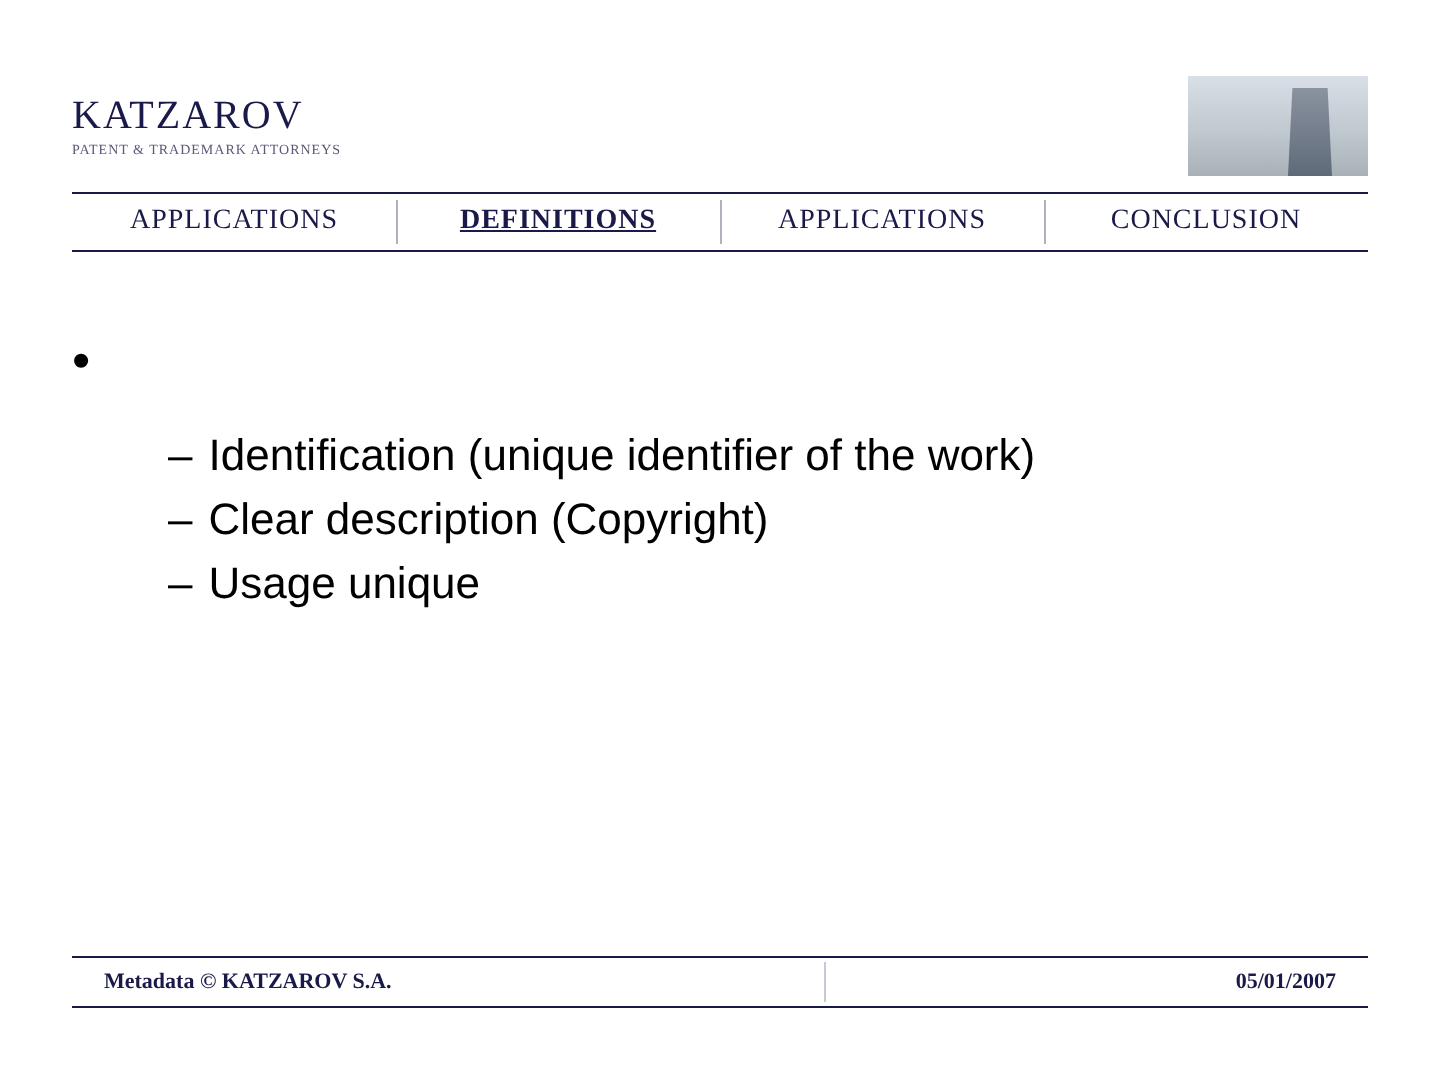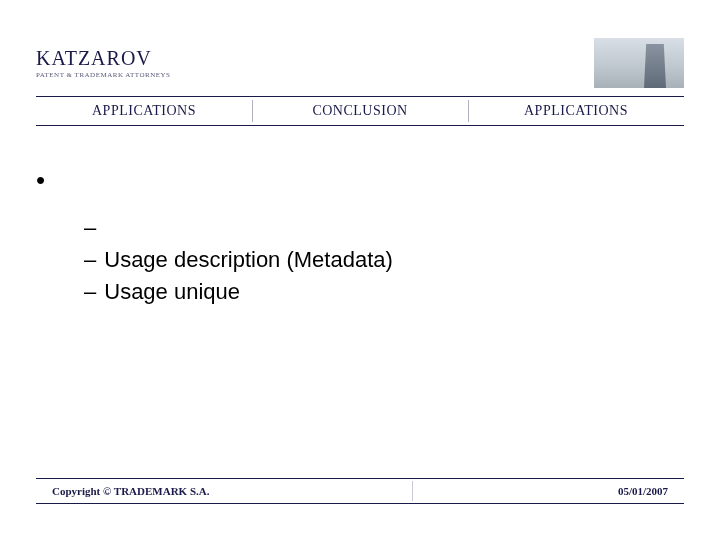--- a/index.html
+++ b/index.html
@@ -146,50 +146,54 @@
   </div>
   <div class="logo-img"></div>
 </div>
 
 <div class="nav-wrap">
   <div class="rule"></div>
   <div class="nav">
     <div class="nav-item">
       <span>APPLICATIONS</span>
     </div>
-    <div class="nav-item">
-      <span>CONCLUSION</span>
+    <div class="nav-item active">
+      <span>DEFINITIONS</span>
     </div>
     <div class="nav-item">
       <span>APPLICATIONS</span>
+    </div>
+    <div class="nav-item">
+      <span>CONCLUSION</span>
     </div>
   </div>
   <div class="rule"></div>
 </div>
 
 <div class="content">
   <div class="bullet-row">
     <span class="bullet-dot">•</span>
   </div>
   <div class="sub-list">
     <div class="sub-item">
       <span class="sub-dash">–</span>
+      <span>Identification (unique identifier of the work)</span>
     </div>
     <div class="sub-item">
       <span class="sub-dash">–</span>
-      <span>Usage description (Metadata)</span>
+      <span>Clear description (Copyright)</span>
     </div>
     <div class="sub-item">
       <span class="sub-dash">–</span>
       <span>Usage unique</span>
     </div>
   </div>
 </div>
 
 <div class="footer-wrap">
   <div class="rule"></div>
   <div class="footer">
-    <span>Copyright © TRADEMARK S.A.</span>
+    <span>Metadata © KATZAROV S.A.</span>
     <span class="footer-sep"></span>
     <span>05/01/2007</span>
   </div>
   <div class="rule"></div>
 </div>
 
 </body></html>

